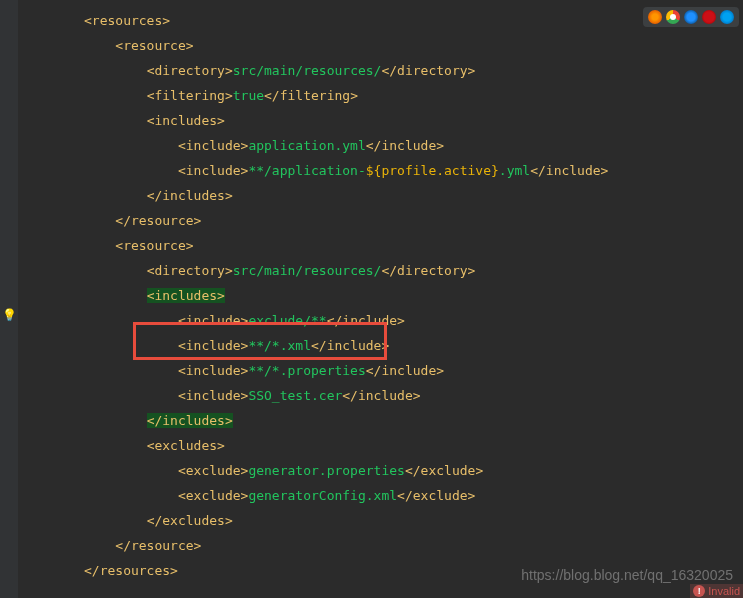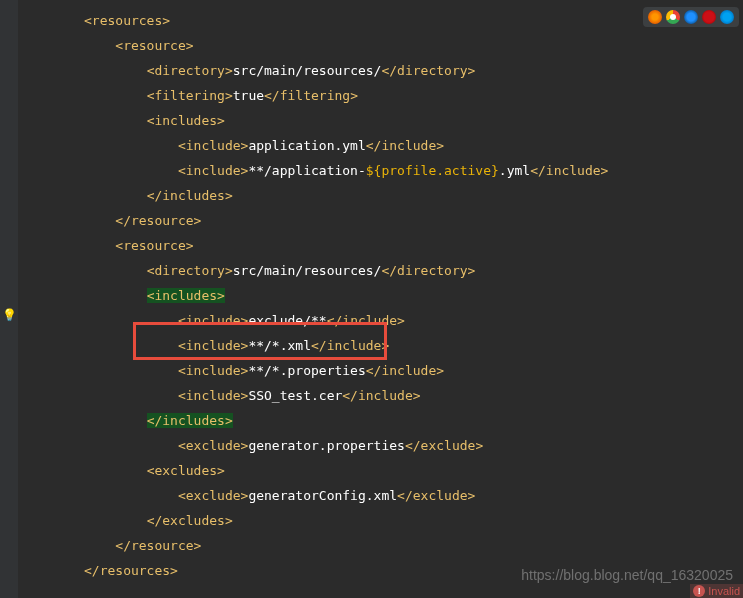--- a/index.html
+++ b/index.html
@@ -33,21 +33,21 @@
       font-size: 12px;
       color: #ffc66d;
     }
     .line {
       white-space: pre;
       padding-left: 56px;
       height: 25px;
       margin-left: 28px;
     }
     .tag { color: #e8bf6a; }
-    .text { color: #ffffff; }
+    .text { color: #22c55e; }
     .var { color: #eab308; }
     .hl-tag { background: #155221; color: #e8bf6a; }
     .red-box {
       position: absolute;
       border: 3px solid #e74c3c;
       left: 133px;
       top: 322px;
       width: 254px;
       height: 38px;
       pointer-events: none;
@@ -130,22 +130,22 @@
 <div class="line">        <span class="tag">&lt;/</span><span class="tag">includes</span><span class="tag">&gt;</span></div>
 <div class="line">    <span class="tag">&lt;/</span><span class="tag">resource</span><span class="tag">&gt;</span></div>
 <div class="line">    <span class="tag">&lt;</span><span class="tag">resource</span><span class="tag">&gt;</span></div>
 <div class="line">        <span class="tag">&lt;</span><span class="tag">directory</span><span class="tag">&gt;</span><span class="text">src/main/resources/</span><span class="tag">&lt;/</span><span class="tag">directory</span><span class="tag">&gt;</span></div>
 <div class="line">        <span class="hl-tag">&lt;</span><span class="hl-tag">includes</span><span class="hl-tag">&gt;</span></div>
 <div class="line">            <span class="tag">&lt;</span><span class="tag">include</span><span class="tag">&gt;</span><span class="text">exclude/**</span><span class="tag">&lt;/</span><span class="tag">include</span><span class="tag">&gt;</span></div>
 <div class="line">            <span class="tag">&lt;</span><span class="tag">include</span><span class="tag">&gt;</span><span class="text">**/*.xml</span><span class="tag">&lt;/</span><span class="tag">include</span><span class="tag">&gt;</span></div>
 <div class="line">            <span class="tag">&lt;</span><span class="tag">include</span><span class="tag">&gt;</span><span class="text">**/*.properties</span><span class="tag">&lt;/</span><span class="tag">include</span><span class="tag">&gt;</span></div>
 <div class="line">            <span class="tag">&lt;</span><span class="tag">include</span><span class="tag">&gt;</span><span class="text">SSO_test.cer</span><span class="tag">&lt;/</span><span class="tag">include</span><span class="tag">&gt;</span></div>
 <div class="line">        <span class="hl-tag">&lt;/</span><span class="hl-tag">includes</span><span class="hl-tag">&gt;</span></div>
+<div class="line">        <span class="tag">&lt;</span><span class="tag">excludes</span><span class="tag">&gt;</span></div>
 <div class="line">            <span class="tag">&lt;</span><span class="tag">exclude</span><span class="tag">&gt;</span><span class="text">generator.properties</span><span class="tag">&lt;/</span><span class="tag">exclude</span><span class="tag">&gt;</span></div>
-<div class="line">        <span class="tag">&lt;</span><span class="tag">excludes</span><span class="tag">&gt;</span></div>
 <div class="line">            <span class="tag">&lt;</span><span class="tag">exclude</span><span class="tag">&gt;</span><span class="text">generatorConfig.xml</span><span class="tag">&lt;/</span><span class="tag">exclude</span><span class="tag">&gt;</span></div>
 <div class="line">        <span class="tag">&lt;/</span><span class="tag">excludes</span><span class="tag">&gt;</span></div>
 <div class="line">    <span class="tag">&lt;/</span><span class="tag">resource</span><span class="tag">&gt;</span></div>
 <div class="line"><span class="tag">&lt;/</span><span class="tag">resources</span><span class="tag">&gt;</span></div>
 </div>
 
 <div class="red-box"></div>
 
 <div class="watermark">https://blog.blog.net/qq_16320025</div>
 

